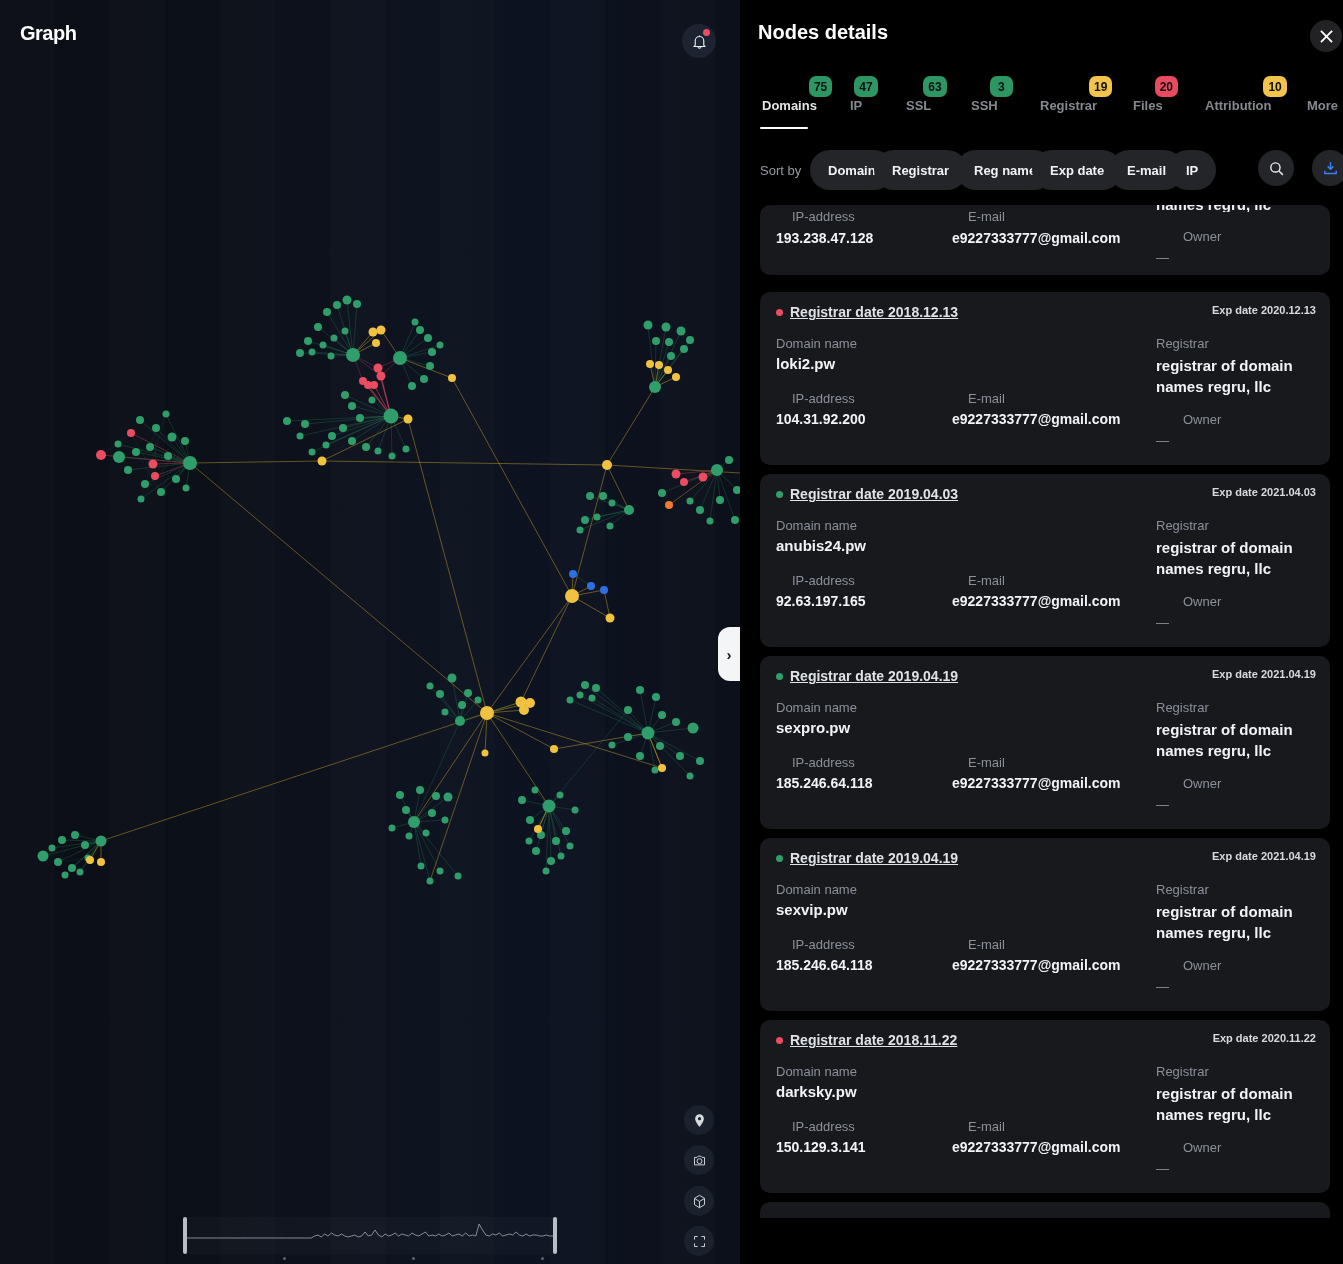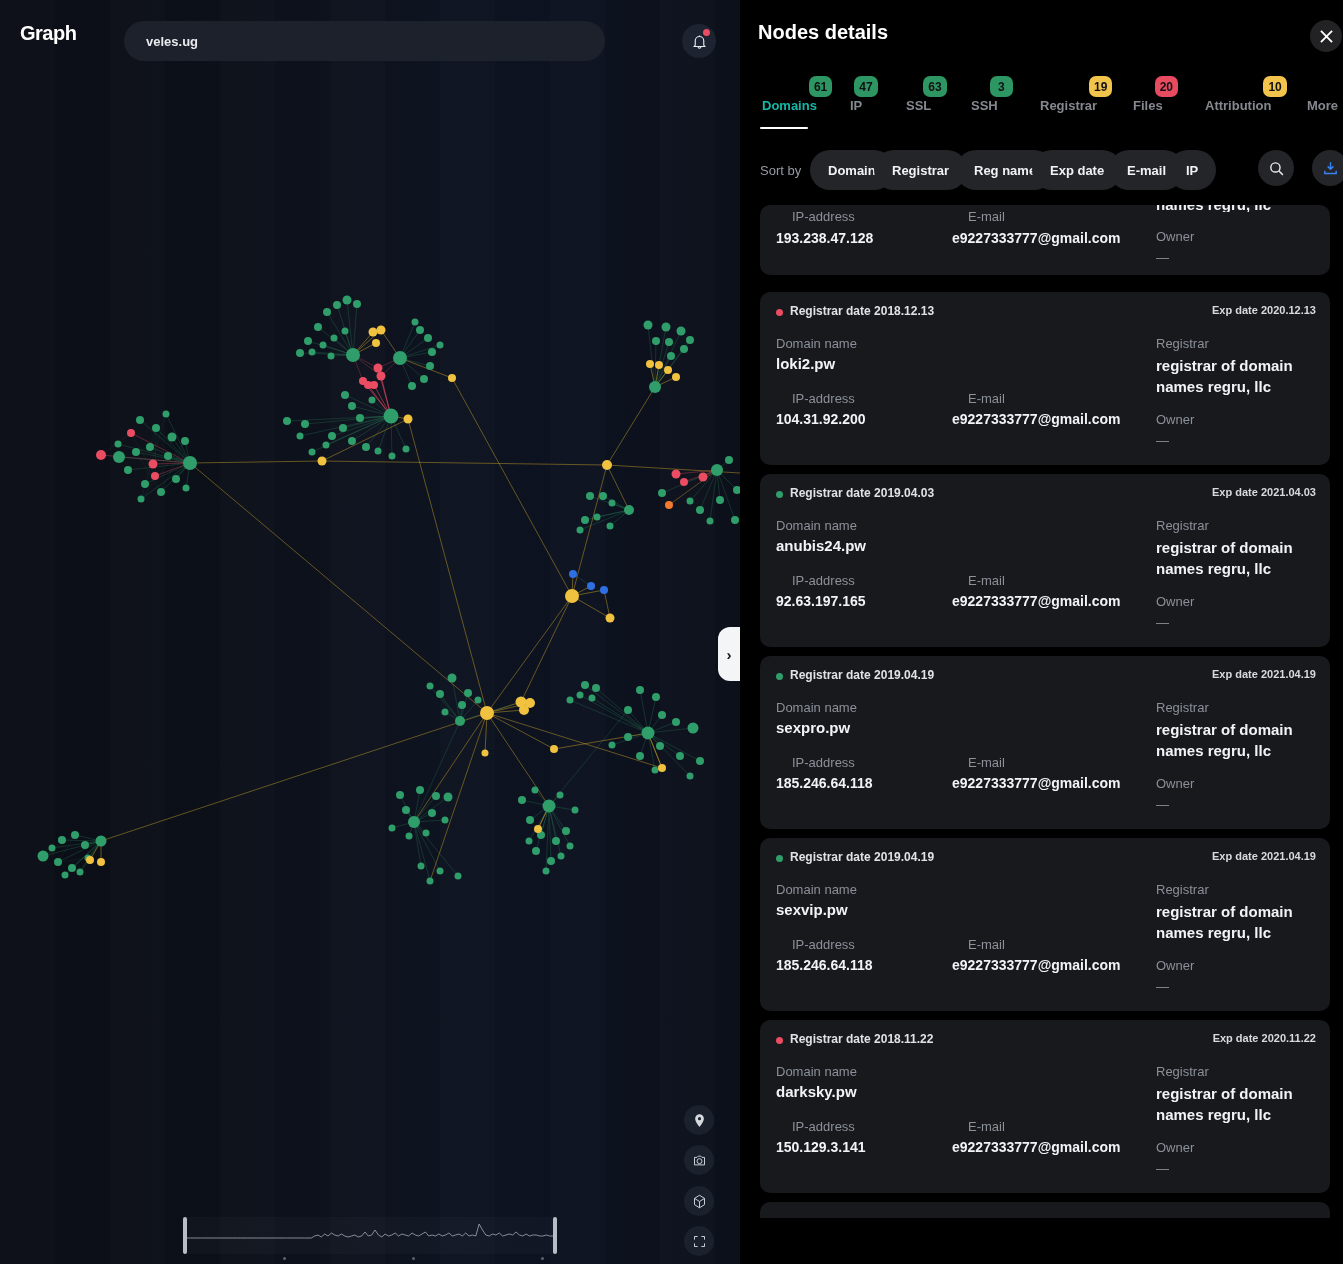--- a/index.html
+++ b/index.html
@@ -55,21 +55,21 @@
   .details-panel { position:absolute; left:740px; top:0; width:603px; height:1264px; background:#000; overflow:hidden;border-radius:23px; }
   .panel-title { position:absolute; left:18px; top:21px; font-size:20px; font-weight:800; }
   .close-btn {
     position:absolute; left:570px; top:20px; width:32px; height:32px; border-radius:50%;
     background:#222225; display:flex; align-items:center; justify-content:center; cursor:pointer;
   }
   .close-btn svg { width:13px; height:13px; stroke:#fff; stroke-width:2; }
 
   .tab { position:absolute; top:96px; cursor:pointer; }
   .tab-label { font-size:13px; font-weight:700; color:#85898f; white-space:nowrap; }
-  .tab.active .tab-label { color:#14b8a6; }
+  .tab.active .tab-label { color:#e5e5e5; }
   .tab-underline { position:absolute; left:20px; top:127px; width:48px; height:2px; background:#fff; border-radius:1px; }
   .badge {
     position:absolute; top:-20px; left:100%; margin-left:-8px; min-width:23px; height:21px; border-radius:7px;
     font-size:12px; font-weight:700; color:#101114; display:flex; align-items:center; justify-content:center; padding:0 5px;
   }
   .badge.green { background:#2e9663; } .badge.yellow { background:#f2c44c; } .badge.red { background:#e84b60; }
 
   .sortby-label { position:absolute; left:20px; top:163px; font-size:13px; color:#9599a1; }
   .sort-pill {
     position:absolute; top:150px; height:40px; border-radius:20px; background:#242529; border:none;
@@ -79,28 +79,28 @@
     position:absolute; top:150px; width:36px; height:36px; border-radius:50%; background:#232529;
     display:flex; align-items:center; justify-content:center; cursor:pointer;
   }
   .icon-circle svg { width:17px; height:17px; }
 
   .card {
     position:absolute; left:20px; width:570px; height:173px; background:#17191d; border-radius:10px; overflow:hidden;
   }
   .dot { position:absolute; left:16px; top:17px; width:7px; height:7px; border-radius:50%; }
   .dot.red { background:#ea4c62; } .dot.green { background:#2f9e6a; }
-  .regdate { position:absolute; left:30px; top:12px; font-size:12px; font-weight:700; color:#dfe2e6; }
+  .regdate { position:absolute; left:30px; top:12px; font-size:14px; font-weight:700; color:#dfe2e6;text-decoration:underline; }
   .expdate { position:absolute; right:14px; top:12px; font-size:11px; font-weight:700; color:#d7dade; }
   .fld { position:absolute; font-size:13px; color:#8b9099; }
   .val { position:absolute; font-size:14px; font-weight:700; color:#f2f3f5; }
   .val.big { font-size:15px; }
   .c1 { left:16px; } .c2 { left:192px; } .c3 { left:396px; }
   .rl1 { top:44px; } .rv1 { top:63px; } .rl2 { top:99px;margin-left:16px; } .rv2 { top:119px; }
-  .owner-l { top:120px; } .owner-v { top:141px; }
+  .owner-l { top:120px;margin-left:27px; } .owner-v { top:141px; }
   .registrar-v { width:165px; line-height:21px; }
   
   .card.partial-top { top:205px; height:70px; }
   .card.partial-top .rl2 { top:4px; } .card.partial-top .rv2 { top:25px; }
   .card.partial-top .owner-l { top:24px; } .card.partial-top .owner-v { top:45px; }
   .card.partial-top .frag { position:absolute; left:396px; top:-9px; height:16px; overflow:hidden; font-size:15px; font-weight:700; color:#f2f3f5; }
   .card.partial-bottom { top:1202px; height:16px; border-radius:10px 10px 0 0; }
 </style>
 </head>
 <body>
@@ -519,21 +519,20 @@
       <circle cx="65" cy="875" r="3.5" fill="#2f9e6a"></circle>
       <circle cx="80" cy="872" r="3.5" fill="#2f9e6a"></circle>
       <circle cx="52" cy="848" r="3.5" fill="#2f9e6a"></circle>
       <circle cx="90" cy="860" r="4" fill="#f0c23f"></circle>
       <circle cx="101" cy="862" r="4" fill="#f0c23f"></circle>
       <circle cx="607" cy="465" r="5" fill="#f0c23f"></circle>
       <circle cx="322" cy="461" r="4.5" fill="#f0c23f"></circle>
     </svg>
 
   <h1 class="graph-title">Graph</h1>
-  <input class="search-pill" value="veles.ug" style="">
 
   <div class="bell-btn">
     <svg viewBox="0 0 24 24">
         <path d="M6 17v-6a6 6 0 0 1 12 0v6l1.5 2h-15zM10 19.5a2 2 0 0 0 4 0M12 5V3.5"></path>
       </svg>
     <span class="bell-dot"></span>
   </div>
 
   <div class="expander">
     <span>›</span>
@@ -575,21 +574,21 @@
 <aside class="details-panel">
   <h2 class="panel-title">Nodes details</h2>
   <div class="close-btn">
     <svg viewBox="0 0 14 14">
         <path d="M1 1l12 12M13 1L1 13"></path>
       </svg>
   </div>
 
   <div class="tab active" style="left:22px">
     <span class="tab-label">Domains</span>
-    <span class="badge green">61</span>
+    <span class="badge green">75</span>
   </div>
   <div class="tab" style="left:110px">
     <span class="tab-label">IP</span>
     <span class="badge green">47</span>
   </div>
   <div class="tab" style="left:166px">
     <span class="tab-label">SSL</span>
     <span class="badge green">63</span>
   </div>
   <div class="tab" style="left:231px">

